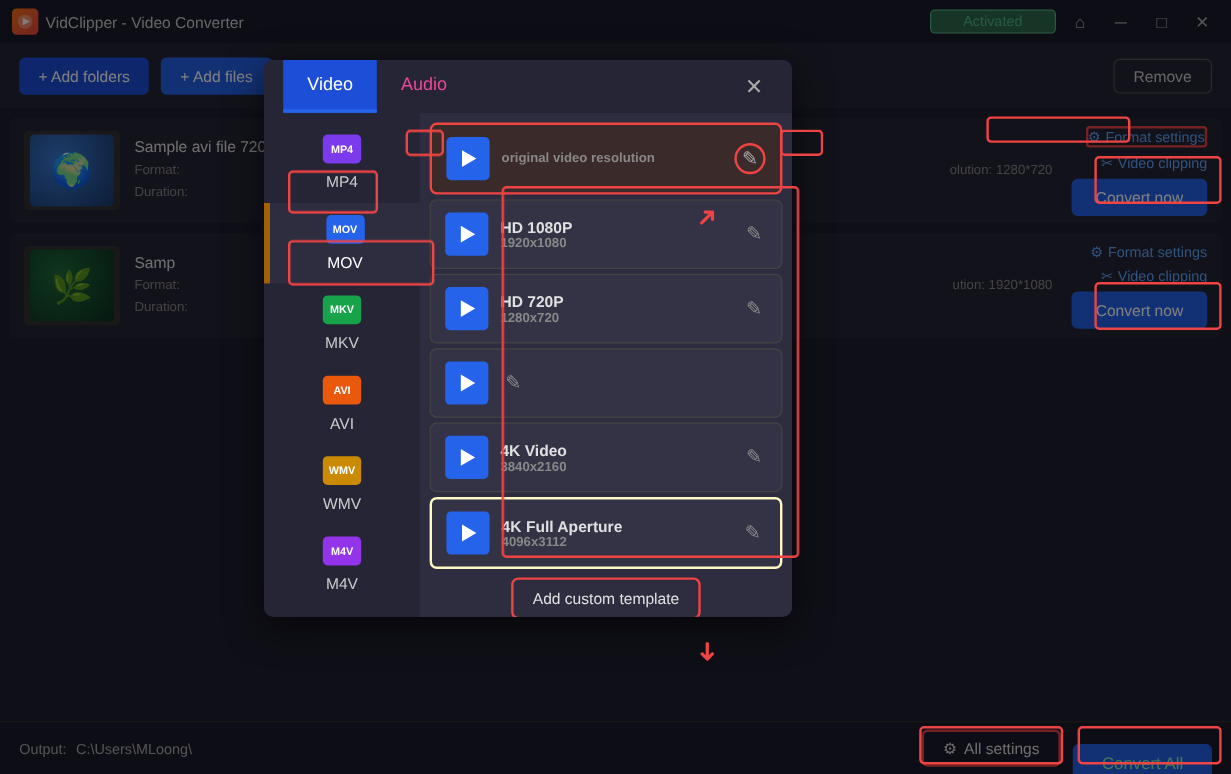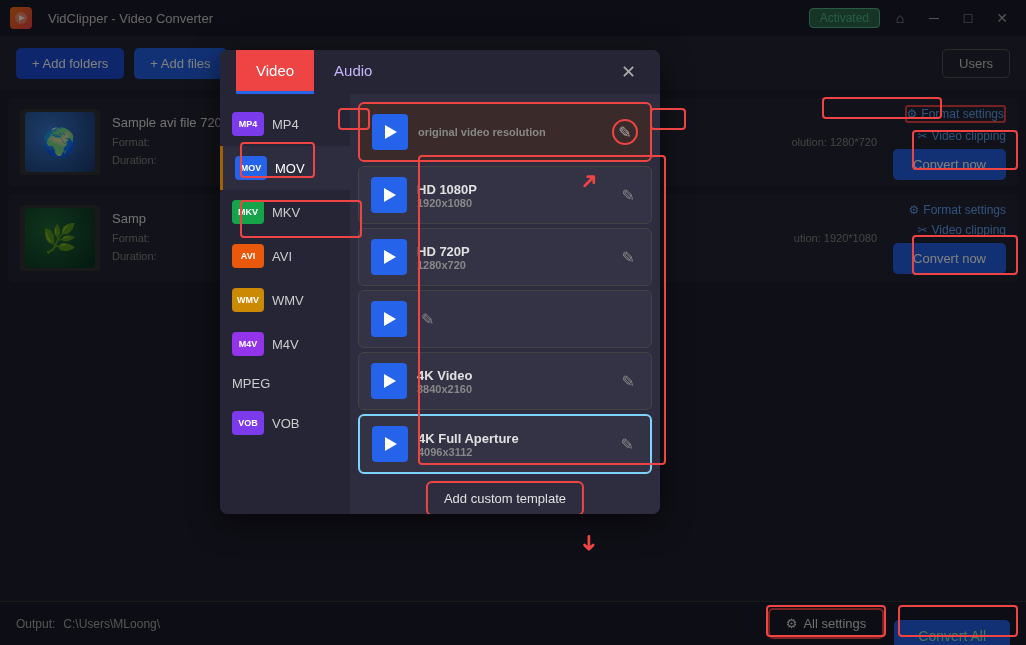--- a/index.html
+++ b/index.html
@@ -18,21 +18,21 @@
       height: 36px;
       background: #1a1a2a;
       display: flex;
       align-items: center;
       padding: 0 10px;
       justify-content: space-between;
     }
     .title-bar-left {
       display: flex;
       align-items: center;
-      gap: 16px;
+      gap: 6px;
     }
     .app-logo {
       width: 22px;
       height: 22px;
       background: linear-gradient(135deg, #f97316, #ef4444);
       border-radius: 4px;
       display: flex;
       align-items: center;
       justify-content: center;
       font-size: 10px;
@@ -46,21 +46,21 @@
     .title-bar-right {
       display: flex;
       align-items: center;
       gap: 6px;
     }
     .activated-badge {
       background: #2d6a4f;
       color: #52b788;
       border: 1px solid #52b788;
       border-radius: 4px;
-      padding: 2px 10px;
+      padding: 2px 27px;
       font-size: 12px;
     }
     .win-btn {
       width: 28px;
       height: 22px;
       background: transparent;
       border: none;
       color: #aaa;
       cursor: pointer;
       display: flex;
@@ -266,27 +266,27 @@
 
     .modal-tabs {
       display: flex;
       background: #252535;
       padding: 0 16px;
     }
     .modal-tab {
       padding: 12px 20px;
       font-size: 15px;
       cursor: pointer;
-      color: #c4b5fd;
+      color: #ec4899;
       border-bottom: 3px solid transparent;
     }
     .modal-tab.active {
       color: #fff;
       border-bottom: 3px solid #2563eb;
-      background: #ef4444;
+      background: #1d4ed8;
     }
     .modal-close {
       margin-left: auto;
       background: transparent;
       border: none;
       color: #aaa;
       font-size: 18px;
       cursor: pointer;
       padding: 8px;
       align-self: center;
@@ -305,20 +305,21 @@
       overflow-y: auto;
     }
     .format-item {
       display: flex;
       align-items: center;
       gap: 8px;
       padding: 10px 12px;
       cursor: pointer;
       color: #ccc;
       font-size: 13px;
+      flex-direction: column;
     }
     .format-item.active { background: #2d2d3f; color: #fff; }
     .format-icon {
       width: 32px;
       height: 24px;
       border-radius: 4px;
       display: flex;
       align-items: center;
       justify-content: center;
       font-size: 9px;
@@ -445,21 +446,21 @@
     <button class="win-btn">□</button>
     <button class="win-btn close">✕</button>
   </div>
 </div>
 
 <div class="toolbar">
   <div class="toolbar-left">
     <button class="btn-add" style="background:#1d4ed8;">+ Add folders</button>
     <button class="btn-add">+ Add files</button>
   </div>
-  <button class="btn-remove">Users</button>
+  <button class="btn-remove">Remove</button>
 </div>
 
 <div class="main-content">
 
   <div class="file-row">
     <div class="file-thumbnail">
       <div class="thumb-globe">🌍</div>
     </div>
     <div class="file-info">
       <div class="file-name">
@@ -547,21 +548,21 @@
     <button class="modal-close">✕</button>
   </div>
 
   <div class="modal-body">
 
     <div class="format-list">
       <div class="format-item">
         <div class="format-icon icon-mp4">MP4</div>
         <span>MP4</span>
       </div>
-      <div class="format-item active" style="border-left:3px solid #a16207;">
+      <div class="format-item active" style="border-left:5px solid #a16207;">
         <div class="format-icon icon-mov">MOV</div>
         <span>MOV</span>
       </div>
       <div class="format-item">
         <div class="format-icon icon-mkv">MKV</div>
         <span>MKV</span>
       </div>
       <div class="format-item">
         <div class="format-icon icon-avi">AVI</div>
         <span>AVI</span>
@@ -636,21 +637,21 @@
               <polygon points="5,3 17,10 5,17"></polygon>
             </svg>
         </div>
         <div class="quality-text">
           <div class="quality-name">4K Video</div>
           <div class="quality-res">3840x2160</div>
         </div>
         <button class="quality-edit">✎</button>
       </div>
 
-      <div class="quality-item" style="border:2px solid #7dd3fc;">
+      <div class="quality-item" style="border:2px solid #fef9c3;">
         <div class="quality-icon">
           <svg viewBox="0 0 20 20" fill="white">
               <polygon points="5,3 17,10 5,17"></polygon>
             </svg>
         </div>
         <div class="quality-text">
           <div class="quality-name">4K Full Aperture</div>
           <div class="quality-res">4096x3112</div>
         </div>
         <button class="quality-edit">✎</button>

